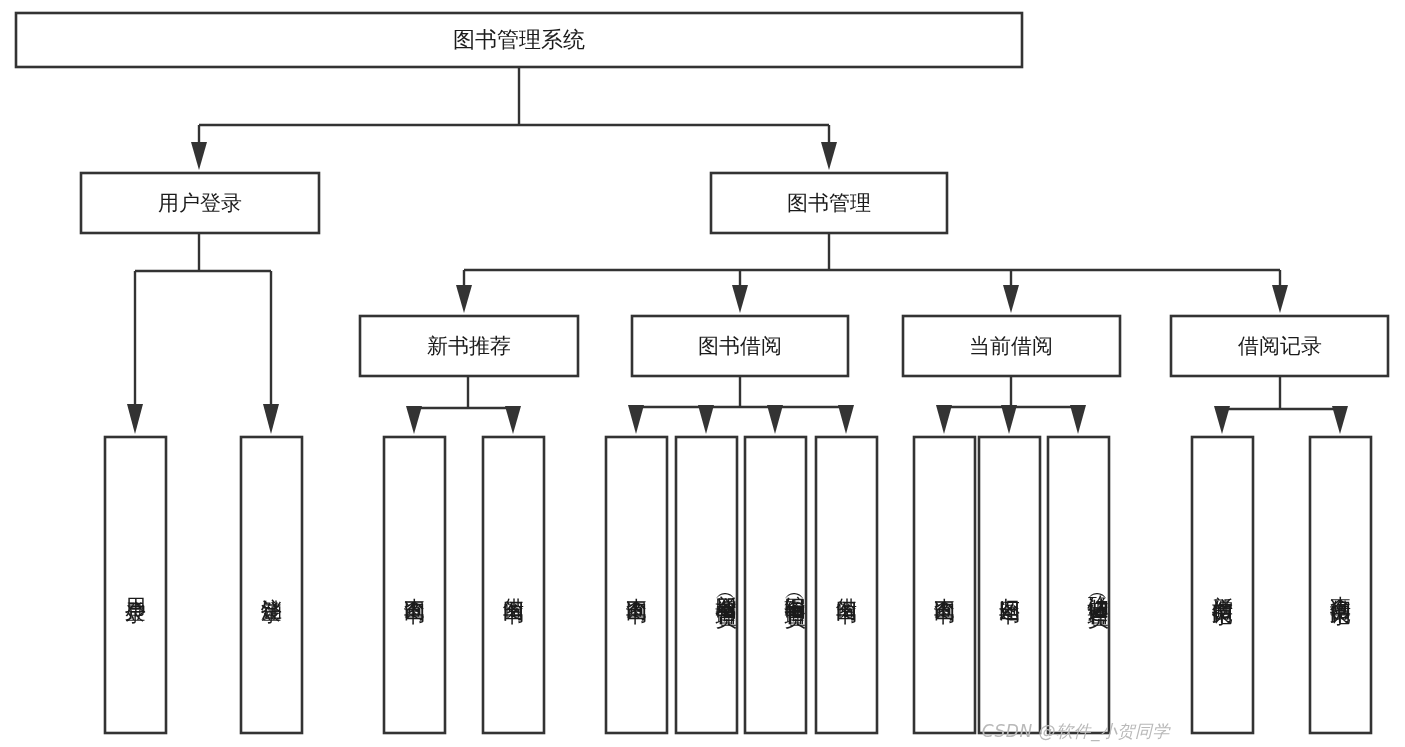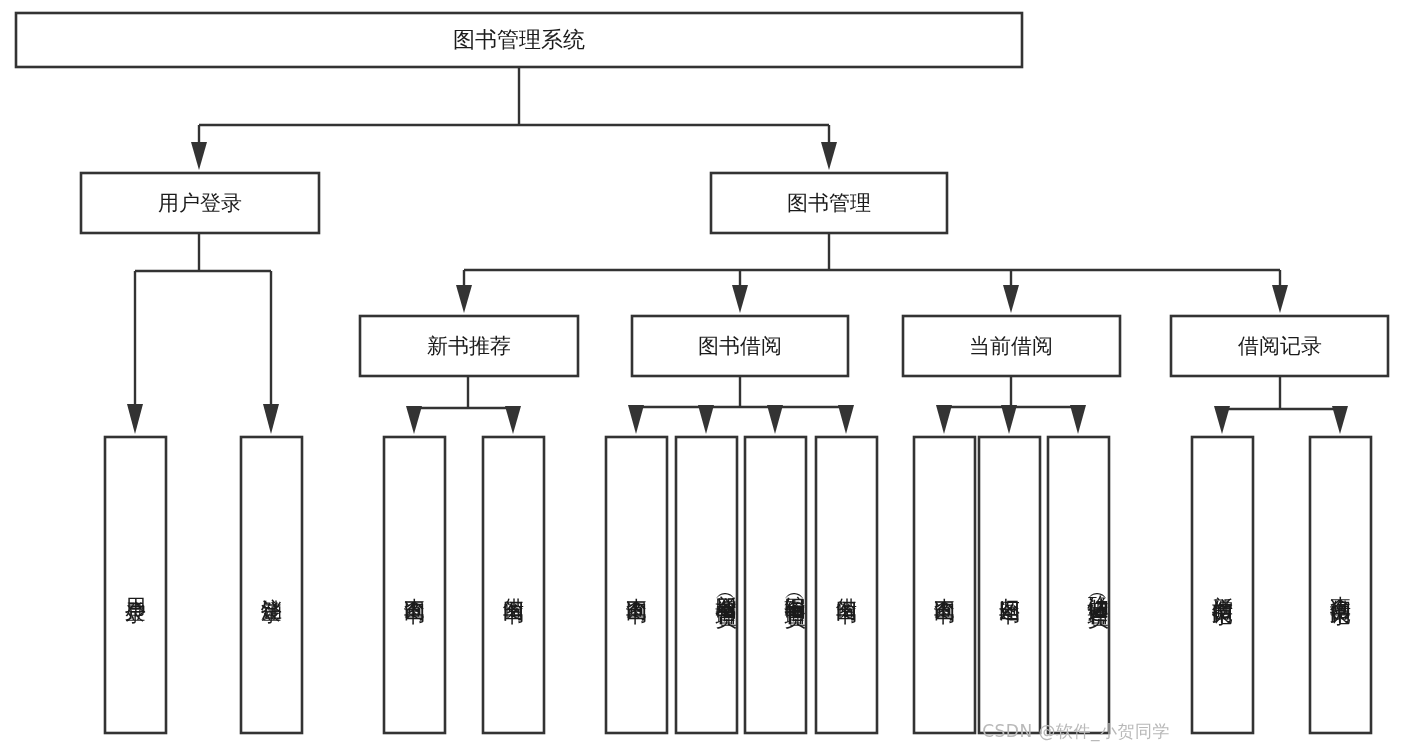--- a/index.html
+++ b/index.html
@@ -77,20 +77,21 @@
   }
   .watermark {
     position: absolute;
     right: 6px;
     bottom: 4px;
     font-family: "DejaVu Sans", "Liberation Sans", sans-serif;
     font-size: 17px;
     color: #b9b9b9;
     letter-spacing: 0.5px;
     white-space: nowrap;
+    font-style: italic;
   }
 </style>
 </head>
 <body>
 
 <div id="diagram-root">
 
   <svg id="diagram-svg" viewBox="0 0 1405 747">
 
     <g>

